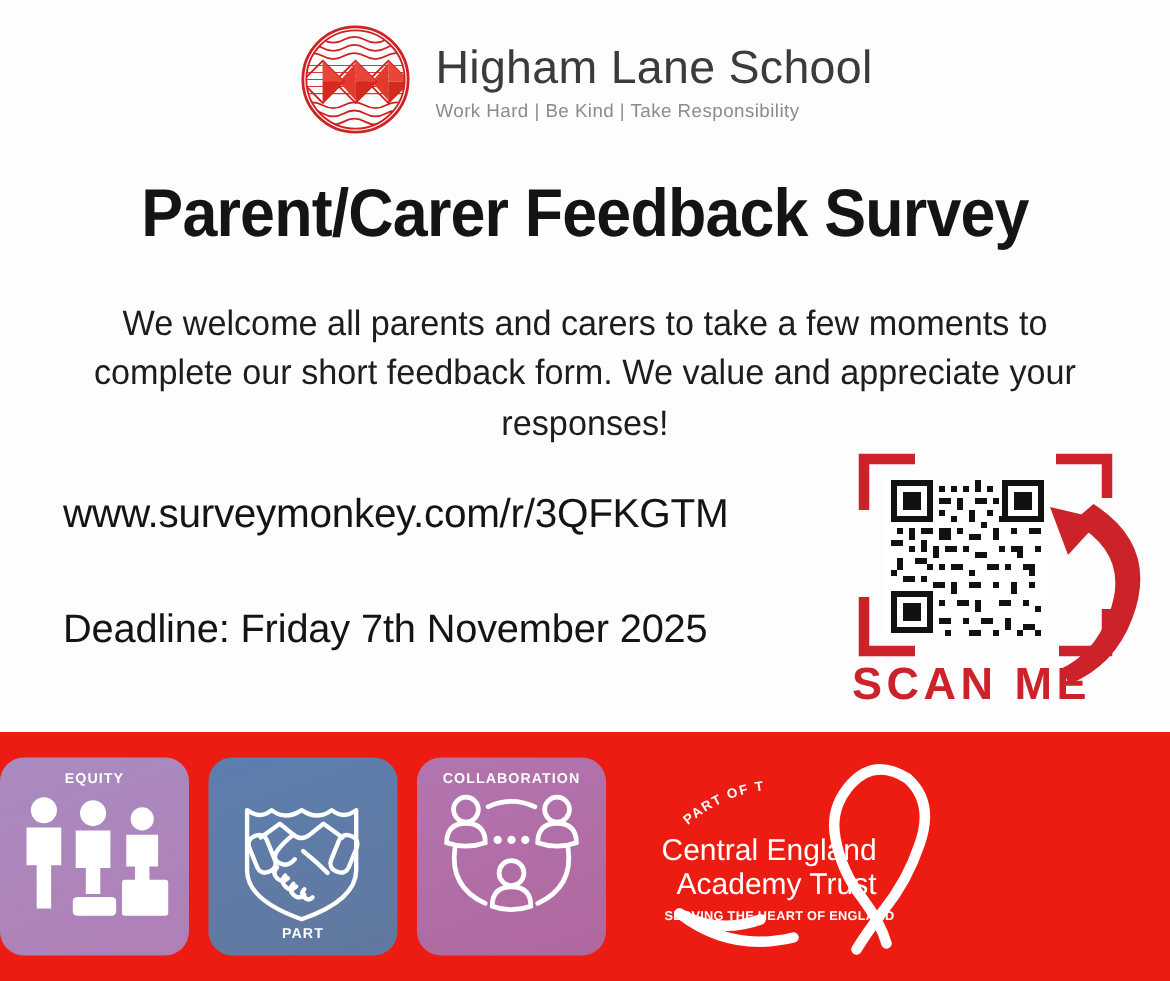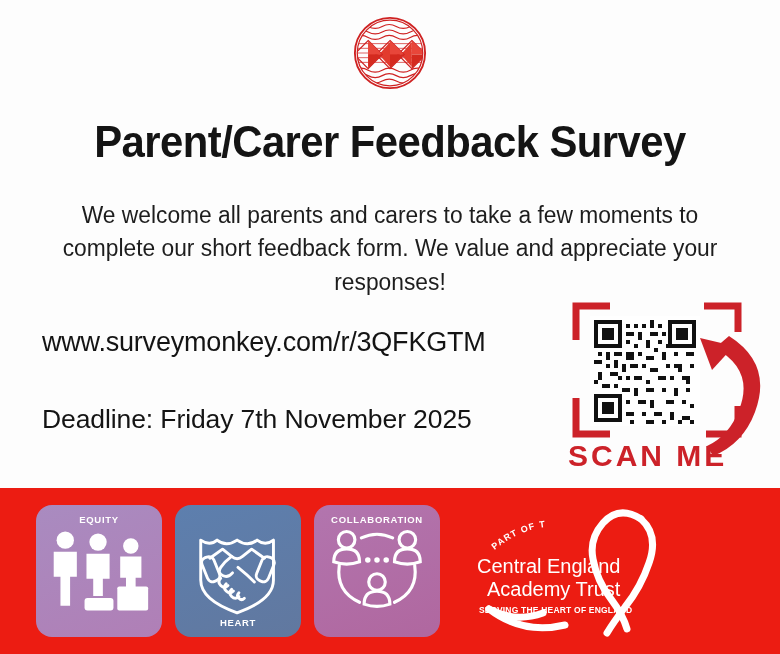--- a/index.html
+++ b/index.html
@@ -125,21 +125,20 @@
   
   .values-banner {
     position: absolute;
     left: 0;
     top: 488px;
     width: 780px;
     height: 166px;
     background: #ec1c12;
     display: flex;
     align-items: center;
-    padding-left: 36px;
     box-sizing: border-box;
   }
   .value-tile {
     width: 126px;
     height: 132px;
     border-radius: 16px;
     margin-right: 13px;
     position: relative;
     display: flex;
     align-items: center;
@@ -224,20 +223,24 @@
             <polygon points="50,34 68,52 50,52" fill="#e8463a"></polygon>
             <polygon points="50,52 68,52 50,70" fill="#d42a1f"></polygon>
             <polygon points="78,34 96,52 78,52" fill="#e8463a"></polygon>
             <polygon points="78,52 96,52 78,70" fill="#d42a1f"></polygon>
           </g>
         </g>
         <circle cx="50" cy="50" r="42" fill="none" stroke="#cf2222" stroke-width="1.6"></circle>
       </svg>
     </span>
 
+    <span class="school-names">
+      <span class="school-name">Higham Lane School</span>
+      <span class="school-motto">Work Hard | Be Kind | Take Responsibility</span>
+    </span>
   </div>
 
   <div class="main-title">Parent/Carer Feedback Survey</div>
 
   <div class="intro">We welcome all parents and carers to take a few moments to complete our short feedback form. We value and appreciate your responses!</div>
 
   <div class="survey-url">www.surveymonkey.com/r/3QFKGTM</div>
 
   <div class="deadline">Deadline: Friday 7th November 2025</div>
 
@@ -365,21 +368,21 @@
           <rect x="40" y="74" width="30" height="13" rx="3"></rect>
 
           <circle cx="88" cy="20" r="8"></circle>
           <path d="M77 31 h22 v22 h-6 v12 h-10 v-12 h-6 z"></path>
           <rect x="74" y="62" width="32" height="25" rx="2"></rect>
         </g>
       </svg>
     </div>
 
     <div class="value-tile tile-trust">
-      <span class="tile-label label-bottom">HEART</span>
+      <span class="tile-label label-bottom">PART</span>
       <svg class="tile-art" viewBox="0 0 110 100" width="100" height="92" aria-hidden="true">
         <g fill="none" stroke="#ffffff" stroke-width="3.2" stroke-linejoin="round" stroke-linecap="round">
           <path d="M14 16 q10 7 18 0 q10 8 22 0 q12 8 22 0 q9 7 18 0 v44 q0 22 -40 36 q-40 -14 -40 -36 z"></path>
           <path d="M24 36 l14 -10 l10 8 q6 5 12 0 l10 -8 l14 10"></path>
           <rect x="18" y="34" width="14" height="28" rx="6" transform="rotate(-22 25 48)"></rect>
           <rect x="78" y="34" width="14" height="28" rx="6" transform="rotate(22 85 48)"></rect>
           <path d="M48 34 q-8 6 -12 12 q-4 6 2 9 q6 3 11 -3"></path>
           <path d="M55 46 q10 8 18 16"></path>
           <path d="M36 58 q-4 4 0 8 q4 4 8 0"></path>
           <path d="M42 64 q-4 4 0 8 q4 4 8 0"></path>

